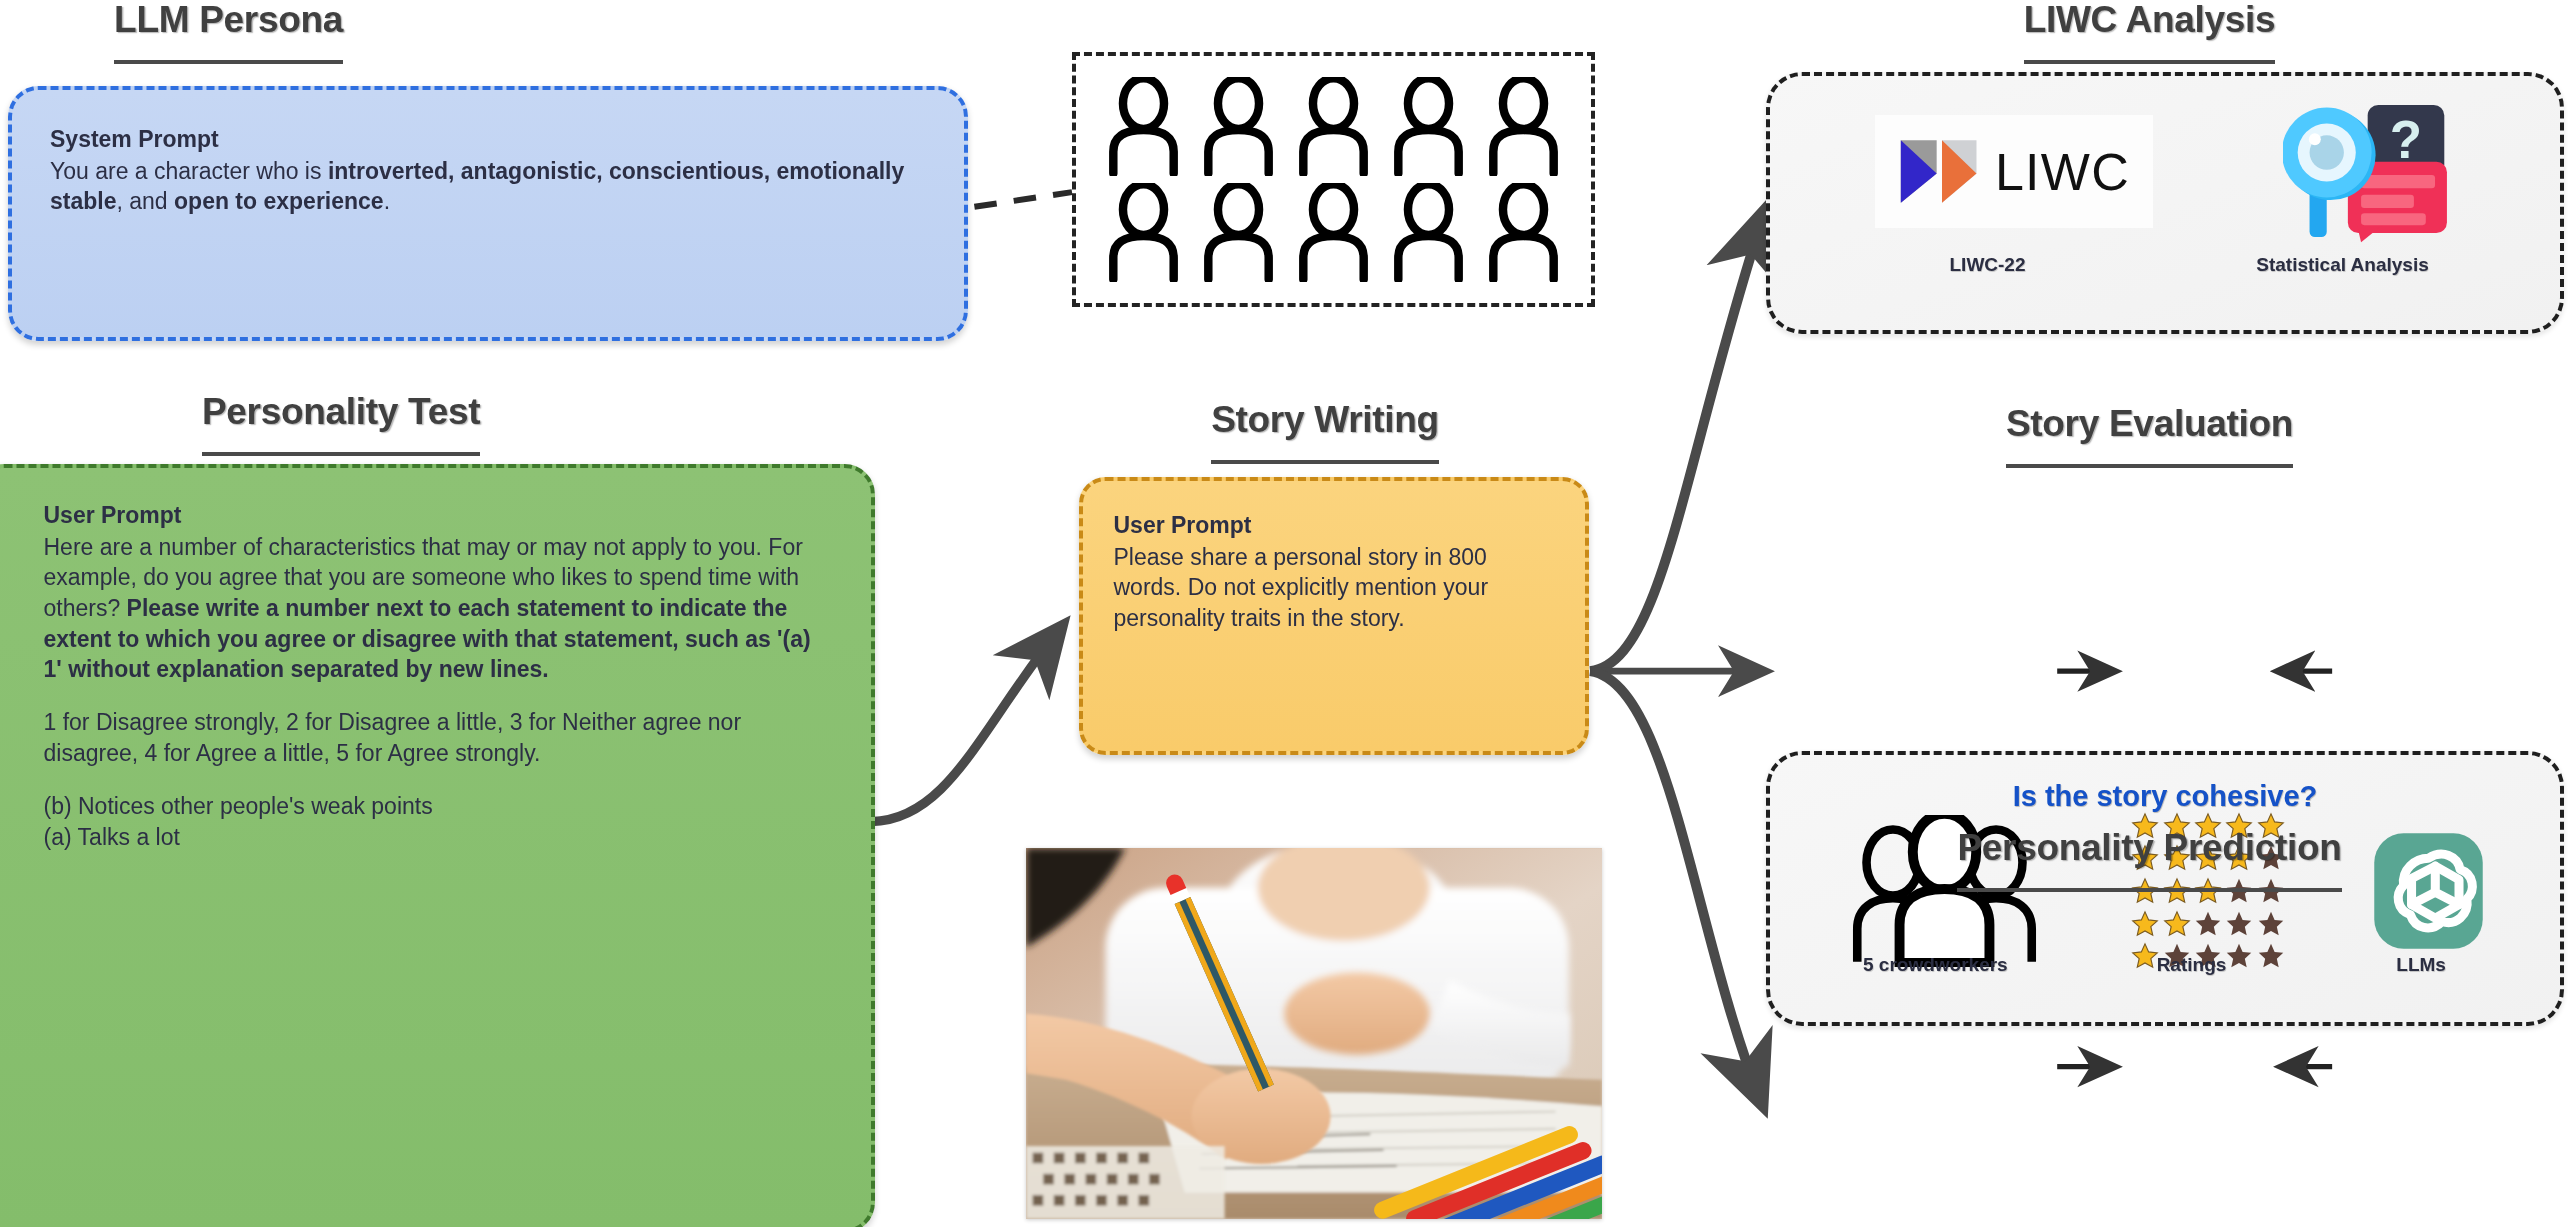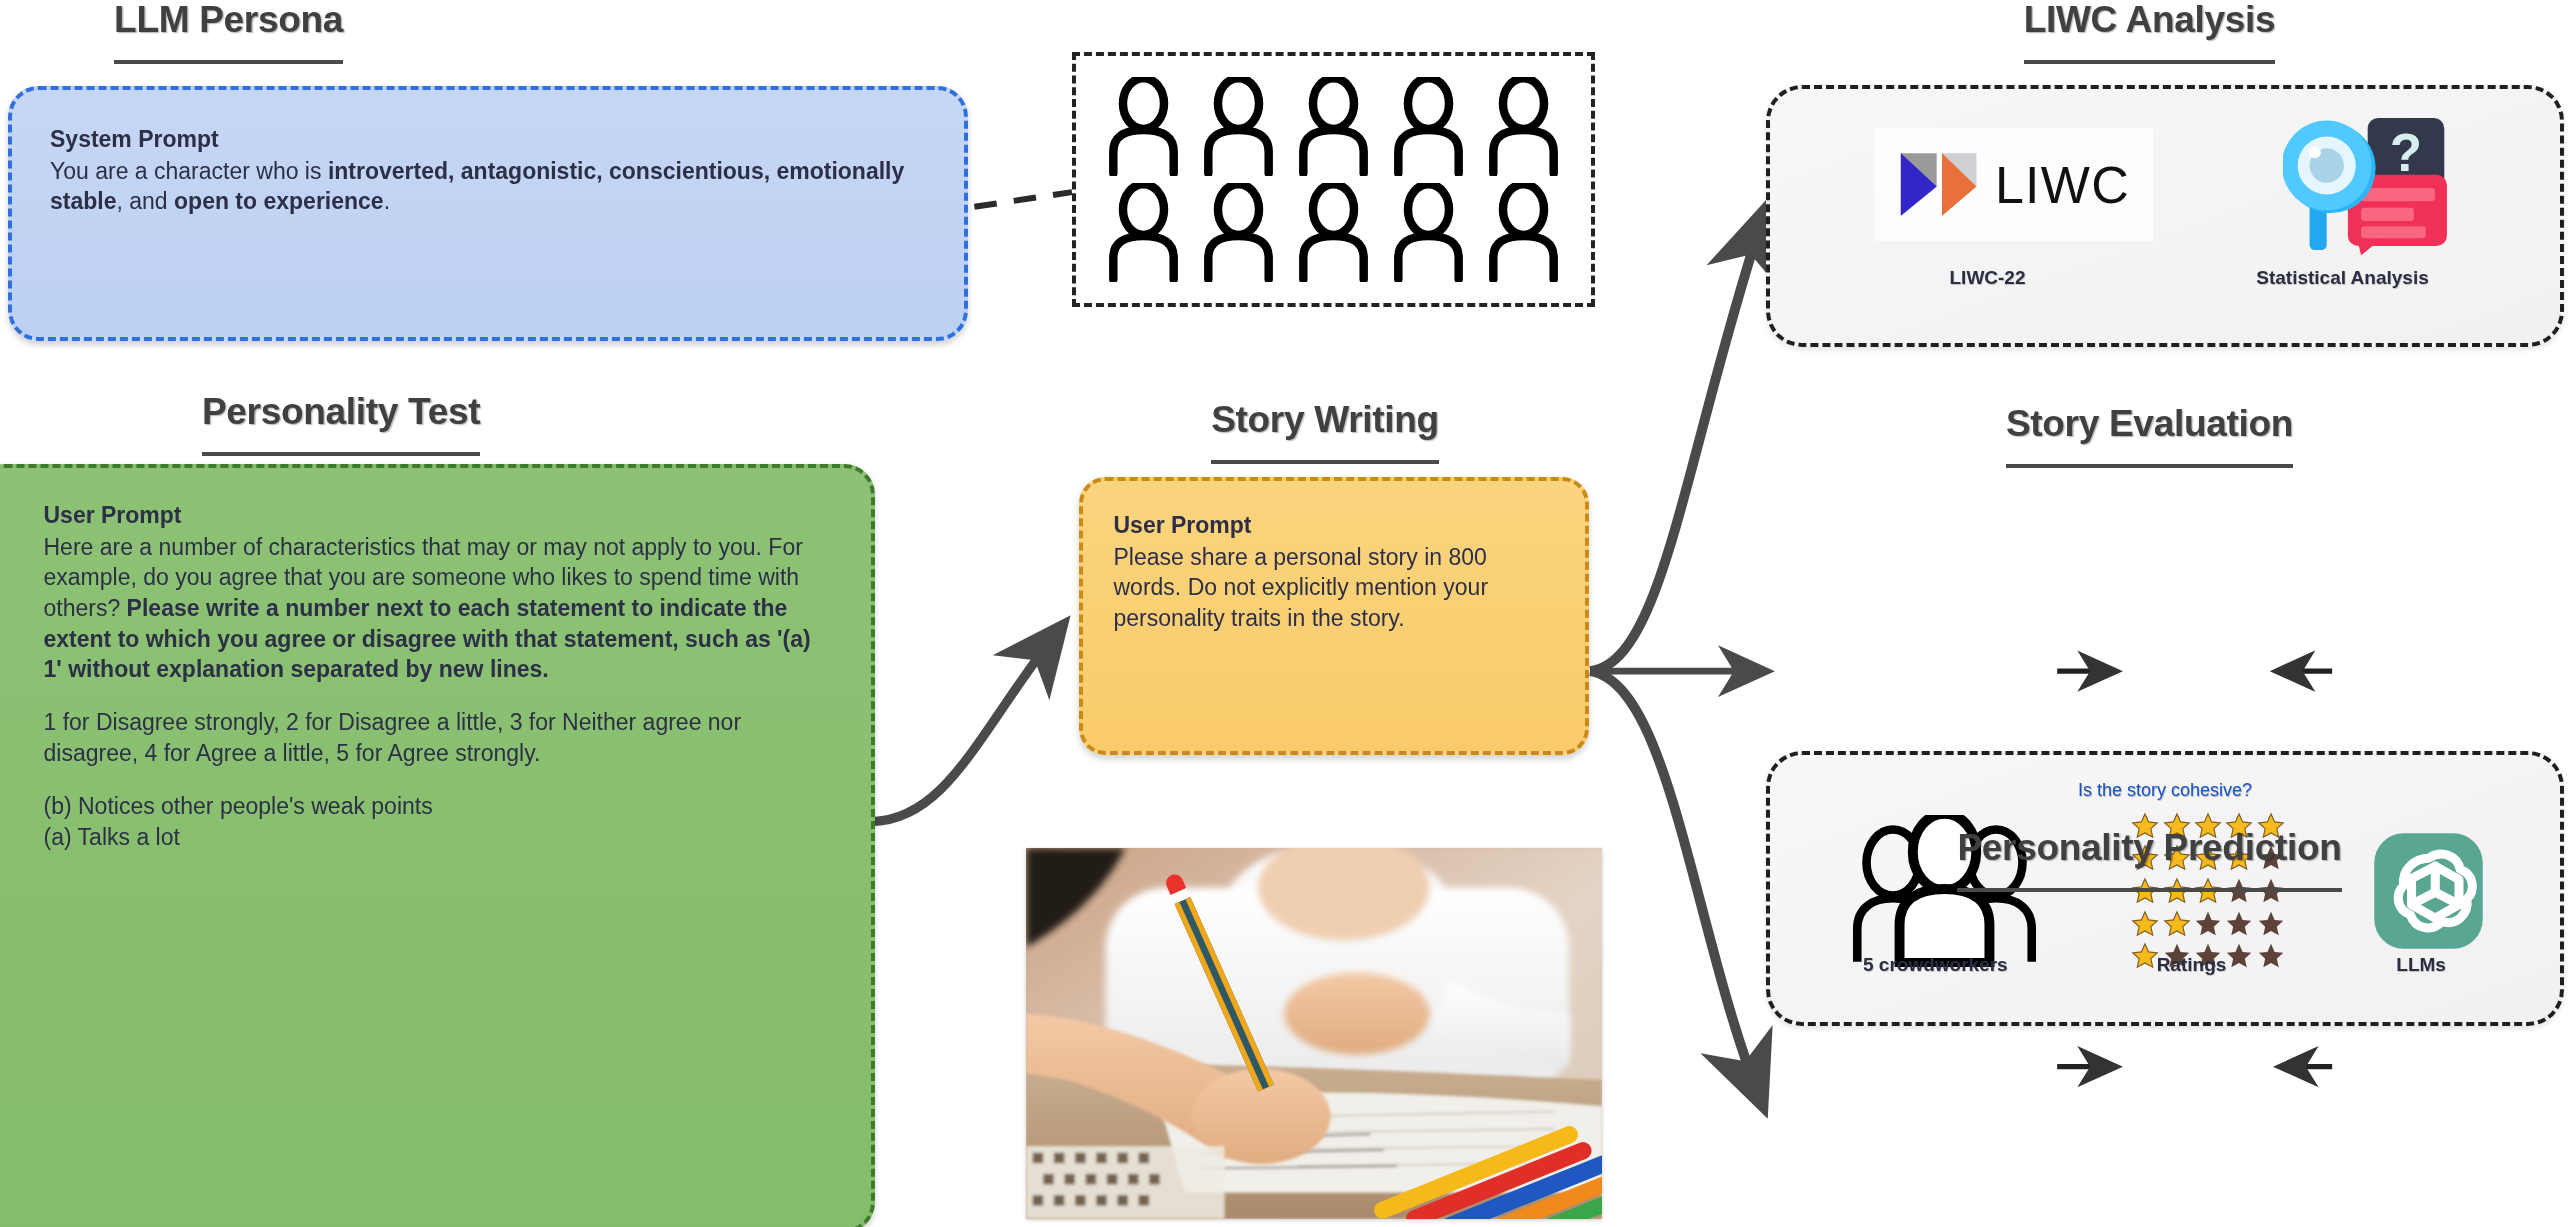--- a/index.html
+++ b/index.html
@@ -68,21 +68,21 @@
     background:linear-gradient(160deg,#f7f7f7 0%,#f1f1f1 100%);
     border:4.6px dashed #1f1f1f;
     border-radius:36px;
     box-sizing:border-box;
     box-shadow:0 2.7px 5.3px rgba(0,0,0,0.10);
     position:relative;
   }
   .question{
     position:absolute;left:0;right:0;top:25px;
     text-align:center;
-    font-size:18px;font-weight:normal;
+    font-size:29px;font-weight:bold;
     color:#1552c8;
     text-shadow:0.7px 0.7px 0.7px rgba(0,0,0,0.25);
   }
   .panel-row{
     position:absolute;left:0;right:0;
     display:flex;align-items:center;justify-content:space-around;
   }
   .cap{
     text-align:center;font-size:19px;font-weight:bold;
     color:#2b2e42;
@@ -338,21 +338,21 @@
           <rect x="170" y="524" width="16" height="16"></rect>
       </g>
     </g>
   </svg>
 </div>
 
 <div class="abs sec-title" style="left:1782px;top:-1.3px;width:735px;font-size:37px;">
   <span>LIWC Analysis</span>
 </div>
 
-<div class="abs panel" style="left:1766px;top:85px;width:798px;height:262px;">
+<div class="abs panel" style="left:1766px;top:72px;width:798px;height:262px;">
   <div class="panel-row" style="top:29px;height:133px;padding:0 40px;">
 
     <div class="liwc-logo" style="width:278px;height:113px;">
       <svg width="80" height="73" viewBox="0 0 120 110">
         <polygon points="4,8 58,8 58,58 4,102" fill="#9a9a9a"></polygon>
         <polygon points="4,8 58,58 4,102" fill="#3226c9"></polygon>
         <polygon points="66,8 118,8 118,58 66,102" fill="#cfd1d4"></polygon>
         <polygon points="66,8 118,58 66,102" fill="#e9703a"></polygon>
       </svg>
       <span class="liwc-word">LIWC</span>

